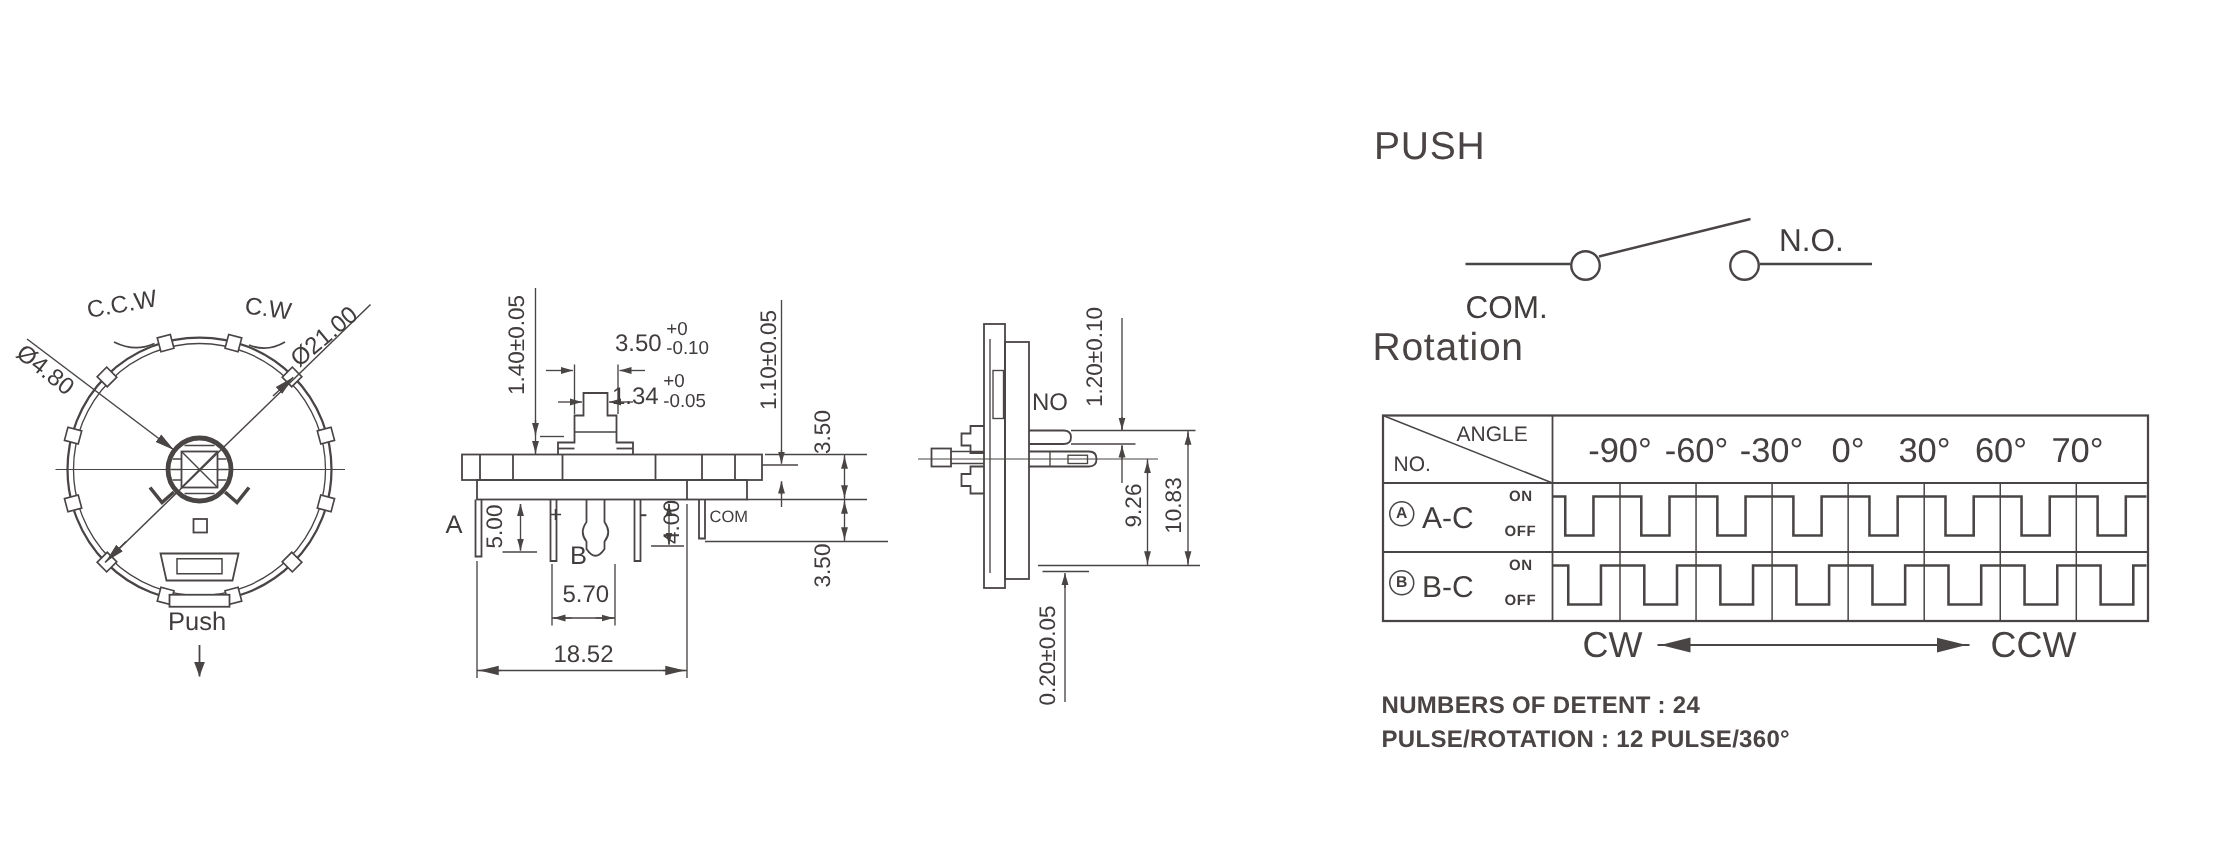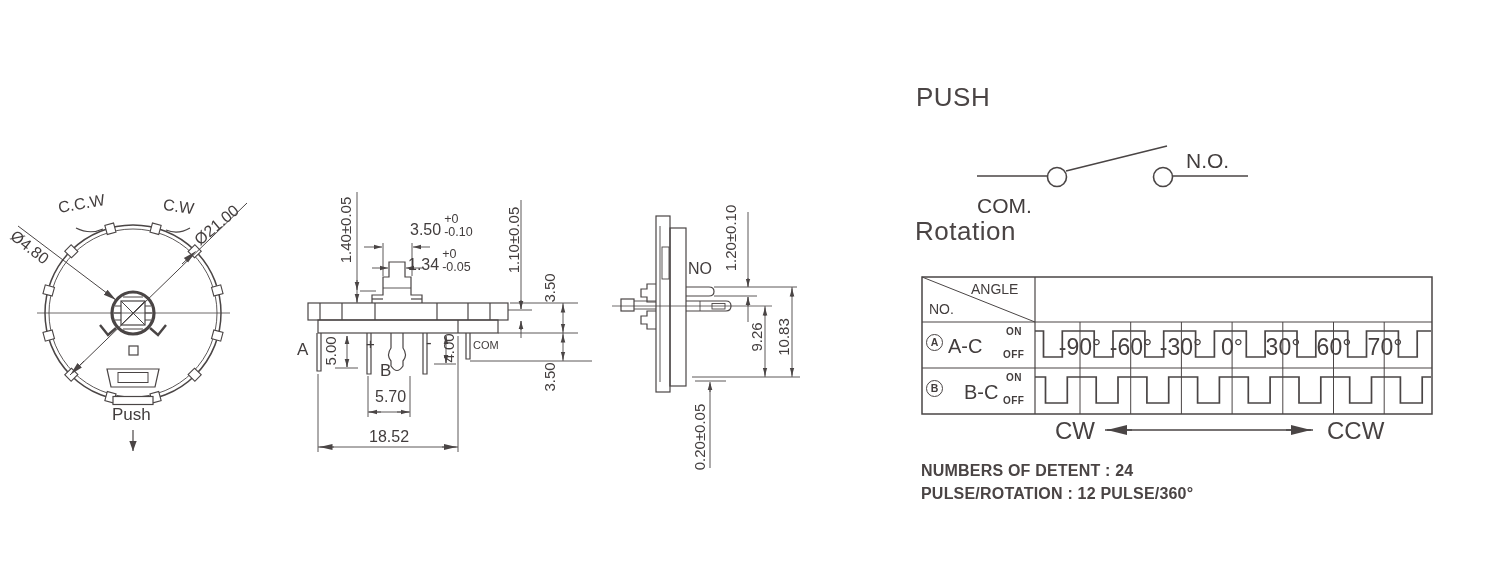--- a/index.html
+++ b/index.html
@@ -4,21 +4,21 @@
 <style>
   html,body{margin:0;padding:0;background:#fff;}
   .canvas{position:relative;width:1485px;height:561px;background:#ffffff;overflow:hidden;
           font-family:"Liberation Sans",sans-serif;color:#423d3d;}
   svg{position:absolute;left:0;top:0;}
   .lbl{position:absolute;white-space:nowrap;font-size:16px;line-height:1.05;}
   .vdim{position:absolute;white-space:nowrap;font-size:15px;
         transform:translate(-50%,-50%) rotate(-90deg);}
   .title{font-size:26px;letter-spacing:.5px;color:#4a4444;}
   .circ{font-size:21px;}
-  .ang{position:absolute;transform:translateX(-50%);font-size:23px;color:#454040;top:287px;margin-top:47px;}
+  .ang{position:absolute;transform:translateX(-50%);font-size:23px;color:#454040;top:287px;}
   .corner{font-size:14px;}
   .rowlbl{font-size:20px;}
   .onoff{position:absolute;font-size:10px;font-weight:bold;letter-spacing:.4px;}
   .badge{position:absolute;width:15px;height:15px;border:1.5px solid #4a4545;border-radius:50%;
          font-size:10.5px;font-weight:bold;text-align:center;line-height:15px;}
   .note{position:absolute;font-size:16px;font-weight:bold;letter-spacing:.2px;color:#4a4444;}
   .cwlbl{position:absolute;font-size:24px;color:#474242;}
   .tol{position:absolute;display:flex;align-items:flex-end;gap:3px;}
   .tol .main{font-size:16px;}
   .tol .stack{display:flex;flex-direction:column;line-height:1.05;font-size:12.5px;}
@@ -297,21 +297,21 @@
 <span class="ang" style="left:1232px;">0°</span>
 <span class="ang" style="left:1283px;">30°</span>
 <span class="ang" style="left:1334px;">60°</span>
 <span class="ang" style="left:1385px;">70°</span>
 
 <div class="badge" style="left:926px;top:334px;">A</div>
 <div class="lbl rowlbl" style="left:948px;top:336px;">A-C</div>
 <div class="onoff" style="left:1006px;top:326px;">ON</div>
 <div class="onoff" style="left:1003px;top:349px;">OFF</div>
 <div class="badge" style="left:926px;top:380px;">B</div>
-<div class="lbl rowlbl" style="left:948px;top:382px;margin-left:16px;">B-C</div>
+<div class="lbl rowlbl" style="left:948px;top:382px;">B-C</div>
 <div class="onoff" style="left:1006px;top:372px;">ON</div>
 <div class="onoff" style="left:1003px;top:395px;">OFF</div>
 
 <div class="cwlbl" style="left:1055px;top:417px;">CW</div>
 <div class="cwlbl" style="left:1327px;top:417px;">CCW</div>
 
 <div class="note" style="left:921px;top:462px;">NUMBERS OF DETENT : 24</div>
 <div class="note" style="left:921px;top:485px;">PULSE/ROTATION : 12 PULSE/360°</div>
 
 </div>

